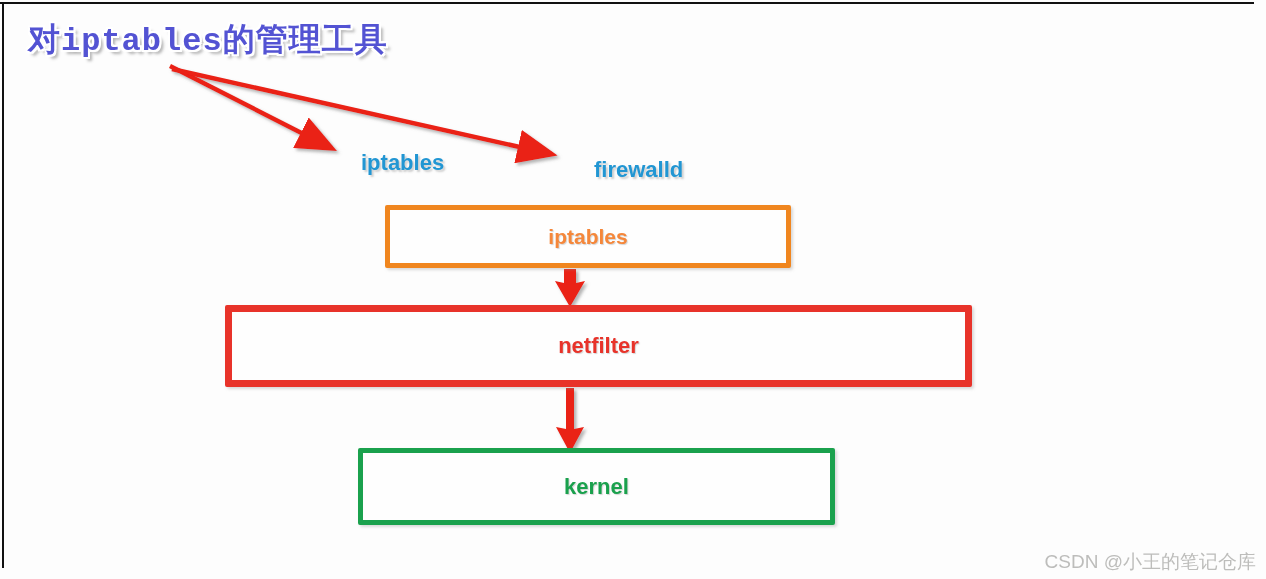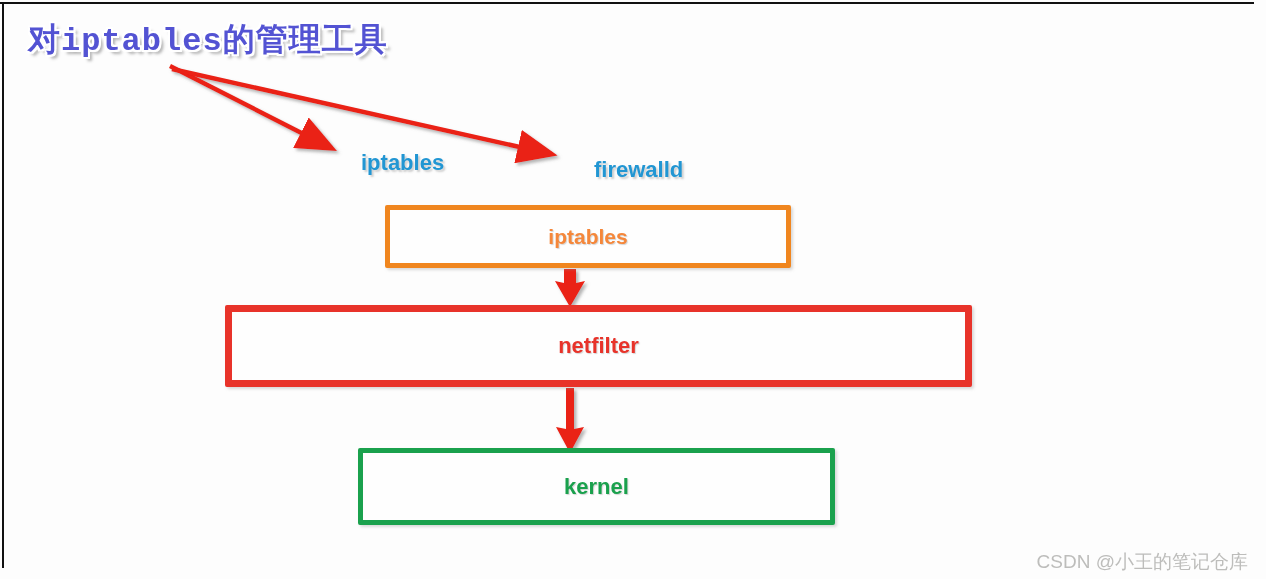--- a/index.html
+++ b/index.html
@@ -82,21 +82,21 @@
     border: 5px solid var(--green);
     color: var(--green); font-size: 22px;
   }
 
   .arrows {
     position: absolute; left: 0; top: 0;
     pointer-events: none;
   }
 
   .watermark {
-    position: absolute; right: 18px; bottom: 4px;
+    position: absolute; right: 10px; bottom: 4px;
     font-size: 19px;
     color: var(--watermark-gray);
     white-space: nowrap;
   }
 </style>
 </head>
 <body>
 
 <div class="canvas">
 

